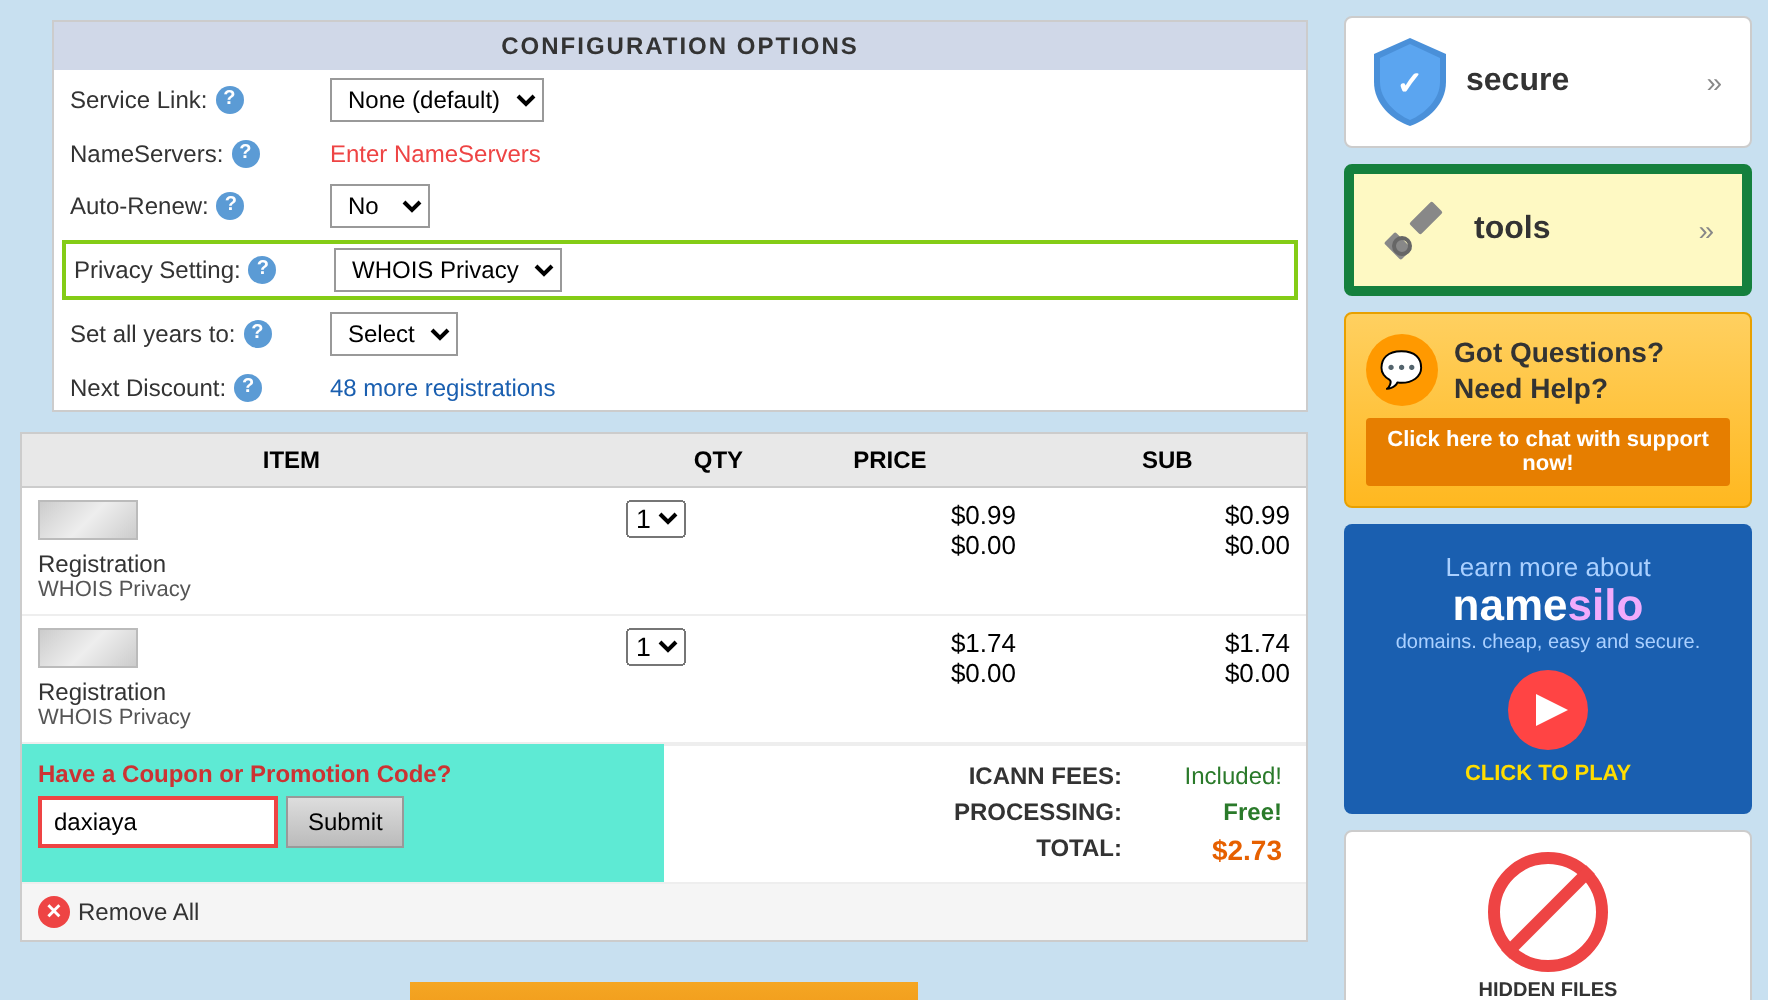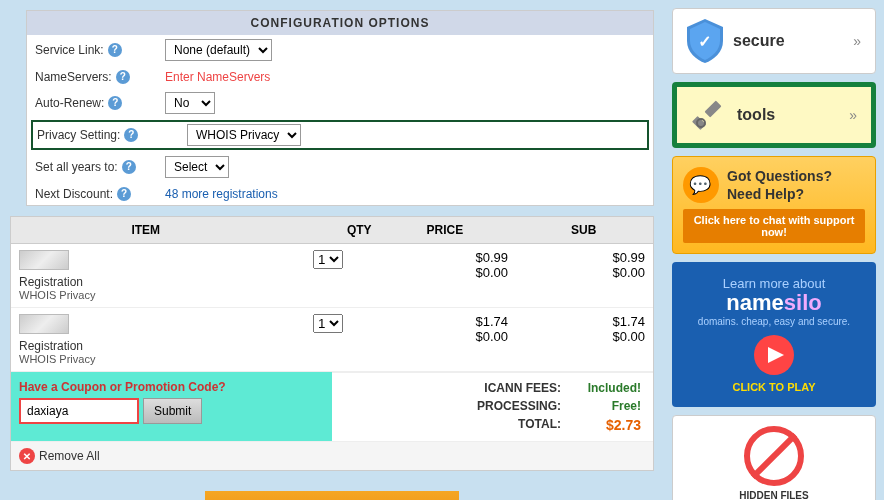--- a/index.html
+++ b/index.html
@@ -168,21 +168,21 @@
     }
     .totals-row {
       display: flex;
       justify-content: flex-end;
       gap: 20px;
       font-size: 12px;
       padding: 2px 4px;
     }
     .totals-label { color: #333; font-weight: bold; text-align: right; min-width: 130px; }
     .totals-value { min-width: 60px; text-align: right; }
-    .totals-value.included { color: #2a7a2a; font-weight: bold; text-align: right; }
+    .totals-value.included { color: #2a7a2a; font-weight: normal; text-align: right; }
     .totals-value.free { color: #2a7a2a; font-weight: bold; }
     .totals-value.total { color: #e66000; font-weight: bold; font-size: 14px; }
     
     .remove-section {
       padding: 6px 8px;
       background: #f5f5f5;
       border-top: 1px solid #eee;
     }
     .remove-btn {
       display: flex;
@@ -430,21 +430,21 @@
         <span class="help-icon">?</span>
       </div>
       <div class="config-value">
         <select>
           <option>No</option>
           <option>Yes</option>
         </select>
       </div>
     </div>
 
-    <div class="config-row privacy-highlight" style="border: 2px solid #14532d; margin: 2px 4px; gap: 20px;">
+    <div class="config-row privacy-highlight" style="border: 2px solid #84cc16; margin: 2px 4px;">
       <div class="config-label">
         <span>Privacy Setting:</span>
         <span class="help-icon">?</span>
       </div>
       <div class="config-value">
         <select>
           <option>WHOIS Privacy</option>
           <option>No Privacy</option>
         </select>
       </div>

